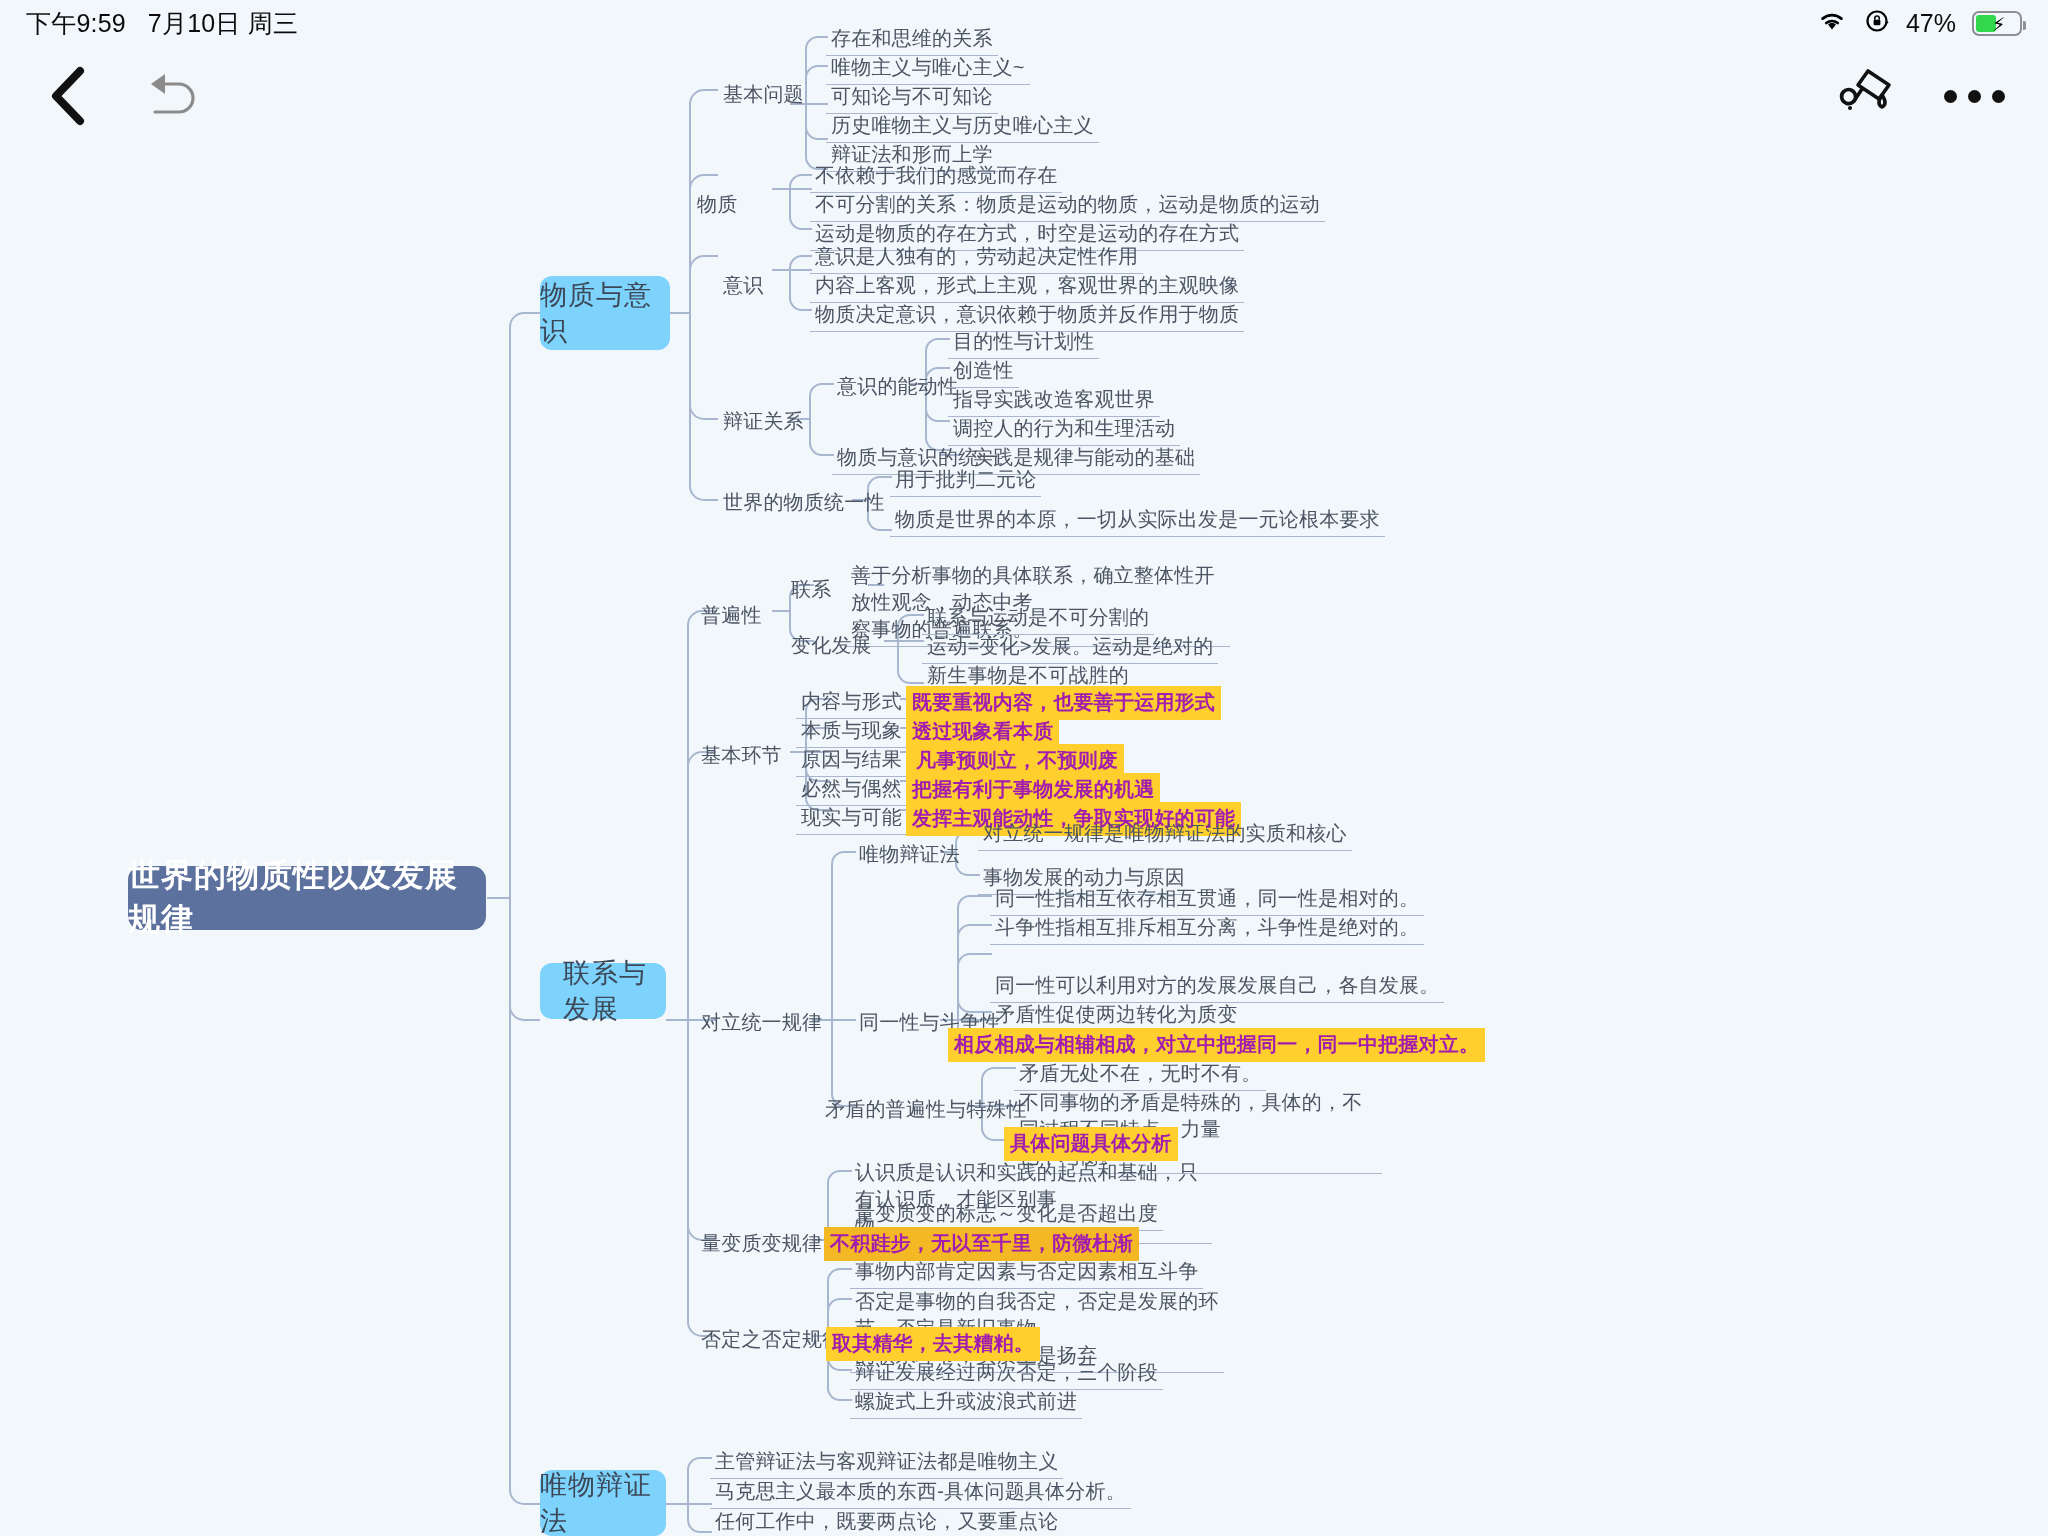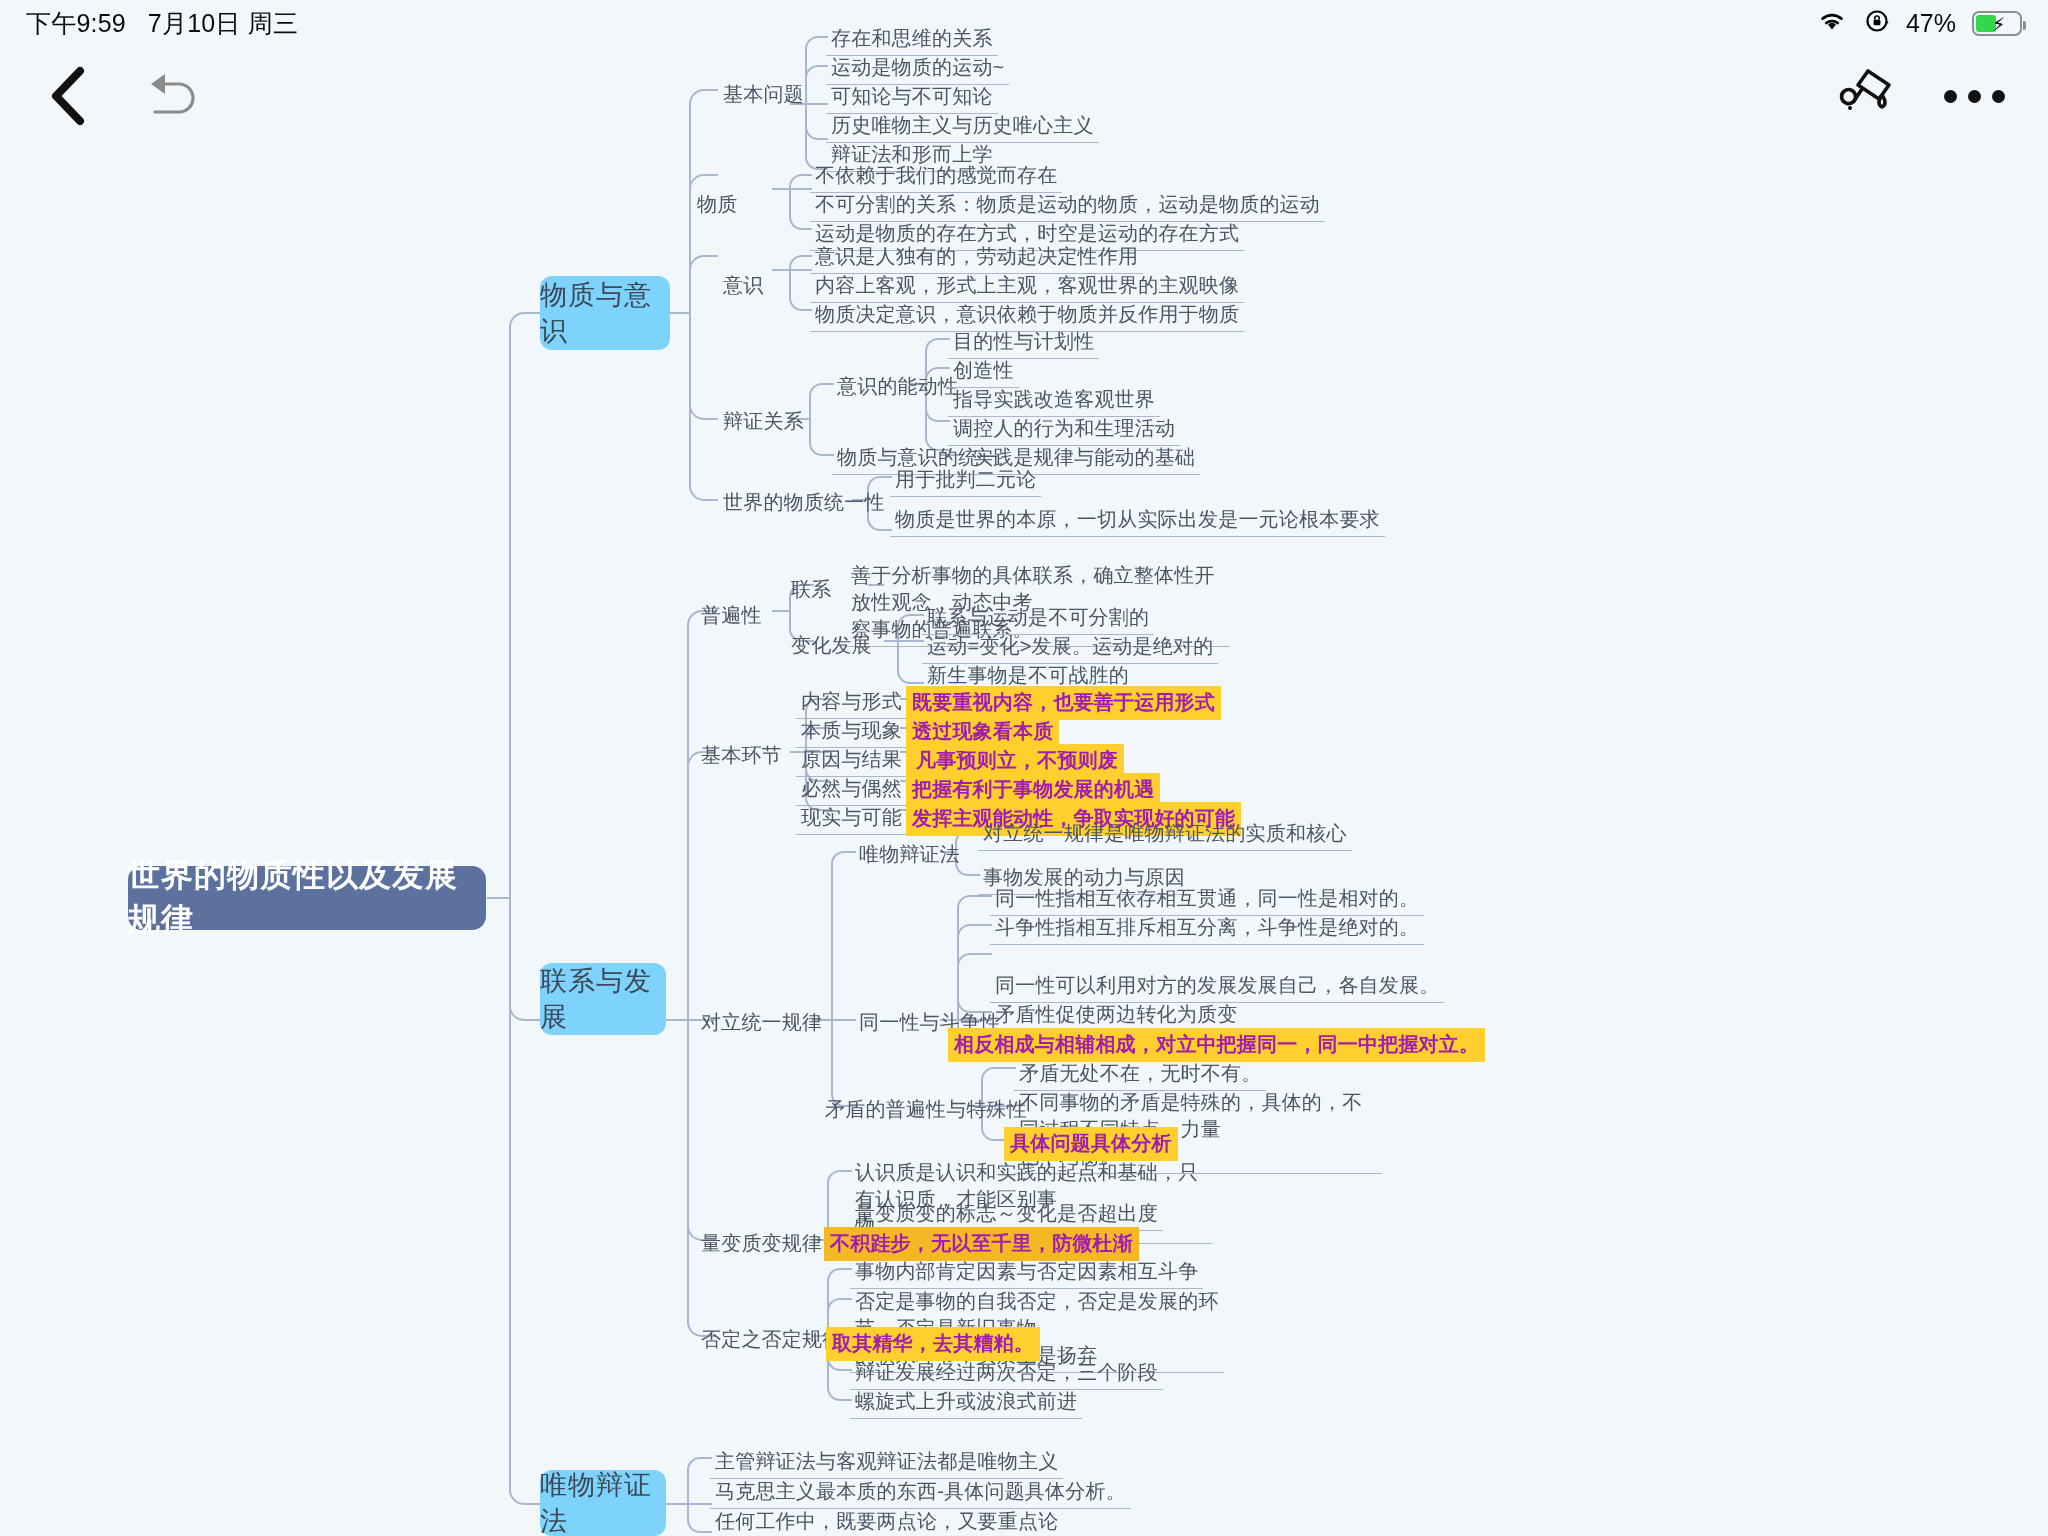--- a/index.html
+++ b/index.html
@@ -264,26 +264,26 @@
       <path d="M666 1504 H688"></path>
       <path d="M688 1504 V1470 a12 12 0 0 1 12 -12 H712"></path>
       <path d="M688 1504 H712"></path>
       <path d="M688 1504 V1520 a12 12 0 0 0 12 12 H712"></path>
     </g>
   </svg>
 
   <div class="pill" id="root-node" style="left:128px; top:866px; width:358px; height:64px;">世界的物质性以及发展规律</div>
 
   <div class="pill lvl1" style="left:540px; top:276px; width:130px; height:74px;">物质与意识</div>
-  <div class="pill lvl1" style="left:540px; top:963px; width:126px; height:72px;">联系与发展</div>
+  <div class="pill lvl1" style="left:540px; top:963px; width:126px; height:56px;padding-left:23px;">联系与发展</div>
   <div class="pill lvl1" style="left:540px; top:1470px; width:126px; height:66px;">唯物辩证法</div>
 
   <div class="node branch" style="left:718px; top:79px;">基本问题</div>
   <div class="node leaf" style="left:826px; top:23px;">存在和思维的关系</div>
-  <div class="node leaf" style="left:826px; top:52px;">运动是物质的运动~</div>
+  <div class="node leaf" style="left:826px; top:52px;">唯物主义与唯心主义~</div>
   <div class="node leaf" style="left:826px; top:81px;">可知论与不可知论</div>
   <div class="node leaf" style="left:826px; top:110px;">历史唯物主义与历史唯心主义</div>
   <div class="node leaf" style="left:826px; top:139px;">辩证法和形而上学</div>
 
   <div class="node branch" style="left:692px; top:189px;">物质</div>
   <div class="node leaf" style="left:810px; top:160px;">不依赖于我们的感觉而存在</div>
   <div class="node leaf" style="left:810px; top:189px;">不可分割的关系：物质是运动的物质，运动是物质的运动</div>
   <div class="node leaf" style="left:810px; top:218px;">运动是物质的存在方式，时空是运动的存在方式</div>
 
   <div class="node branch" style="left:718px; top:270px;">意识</div>

